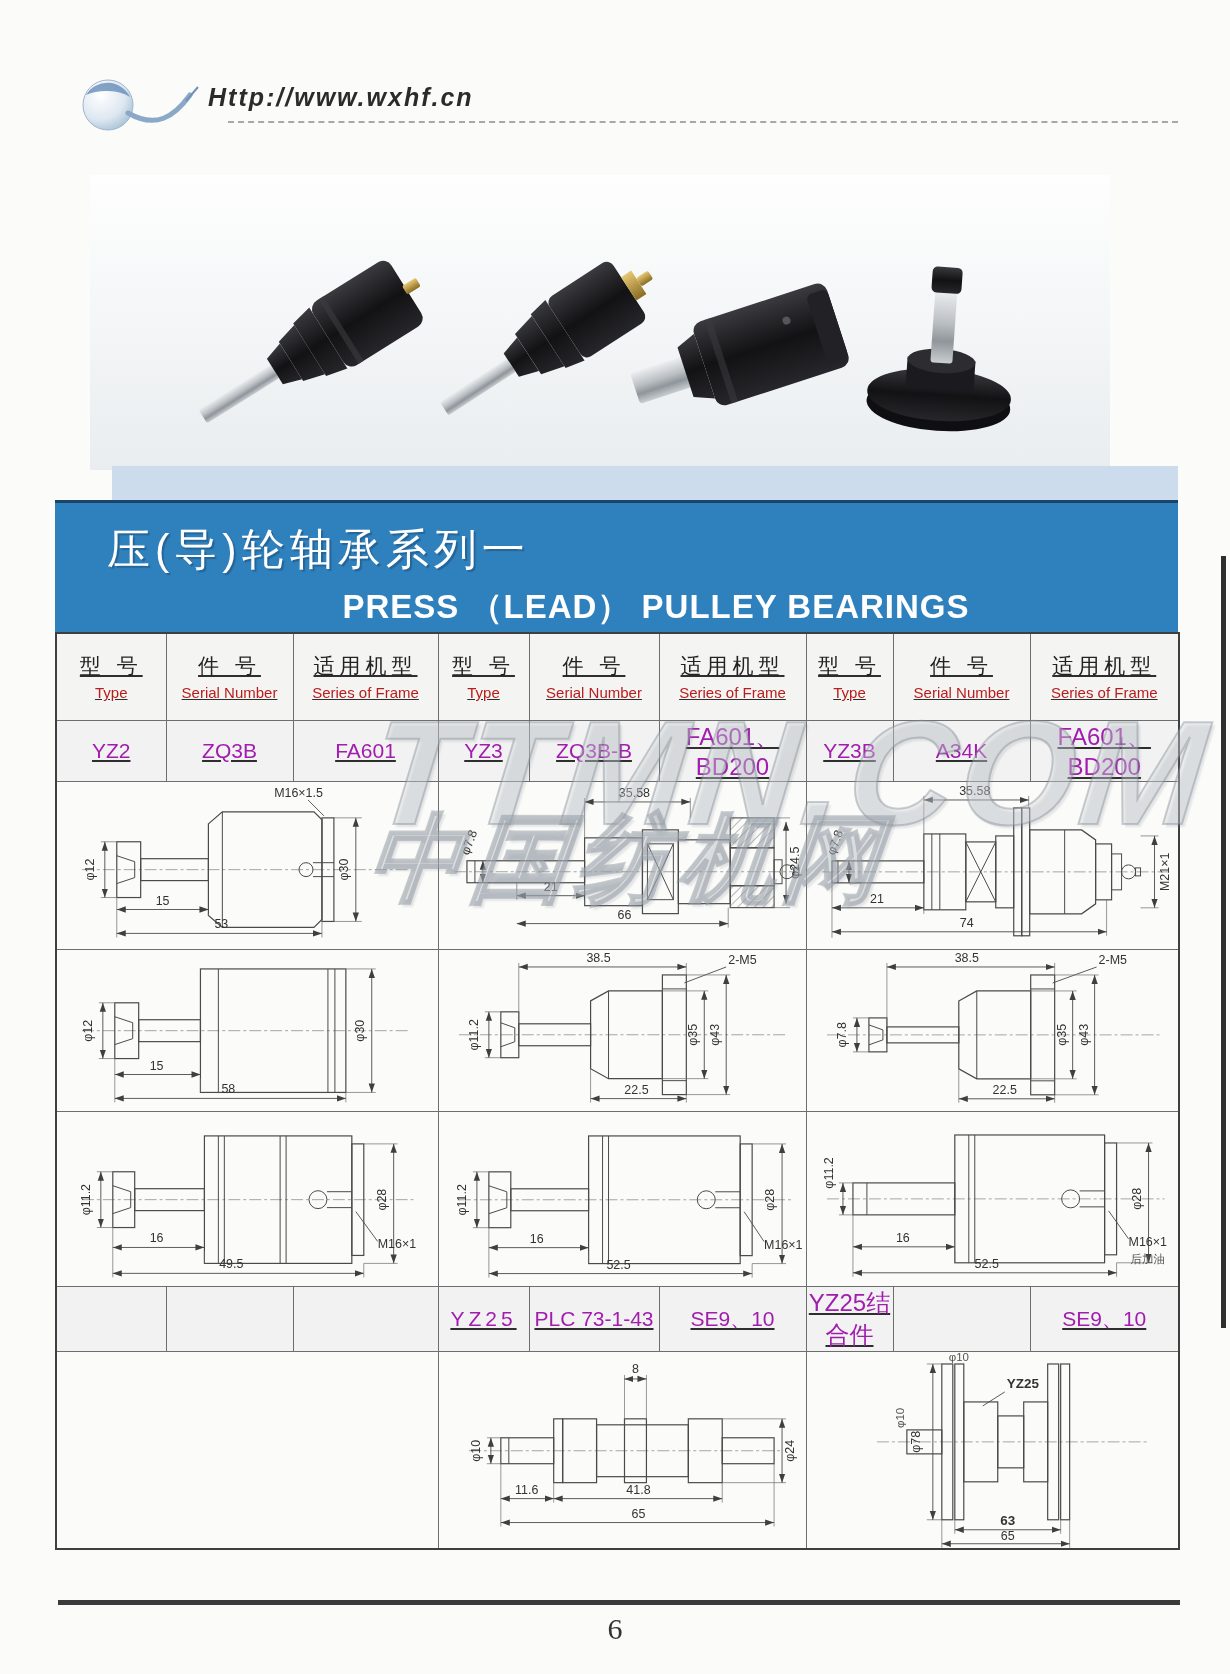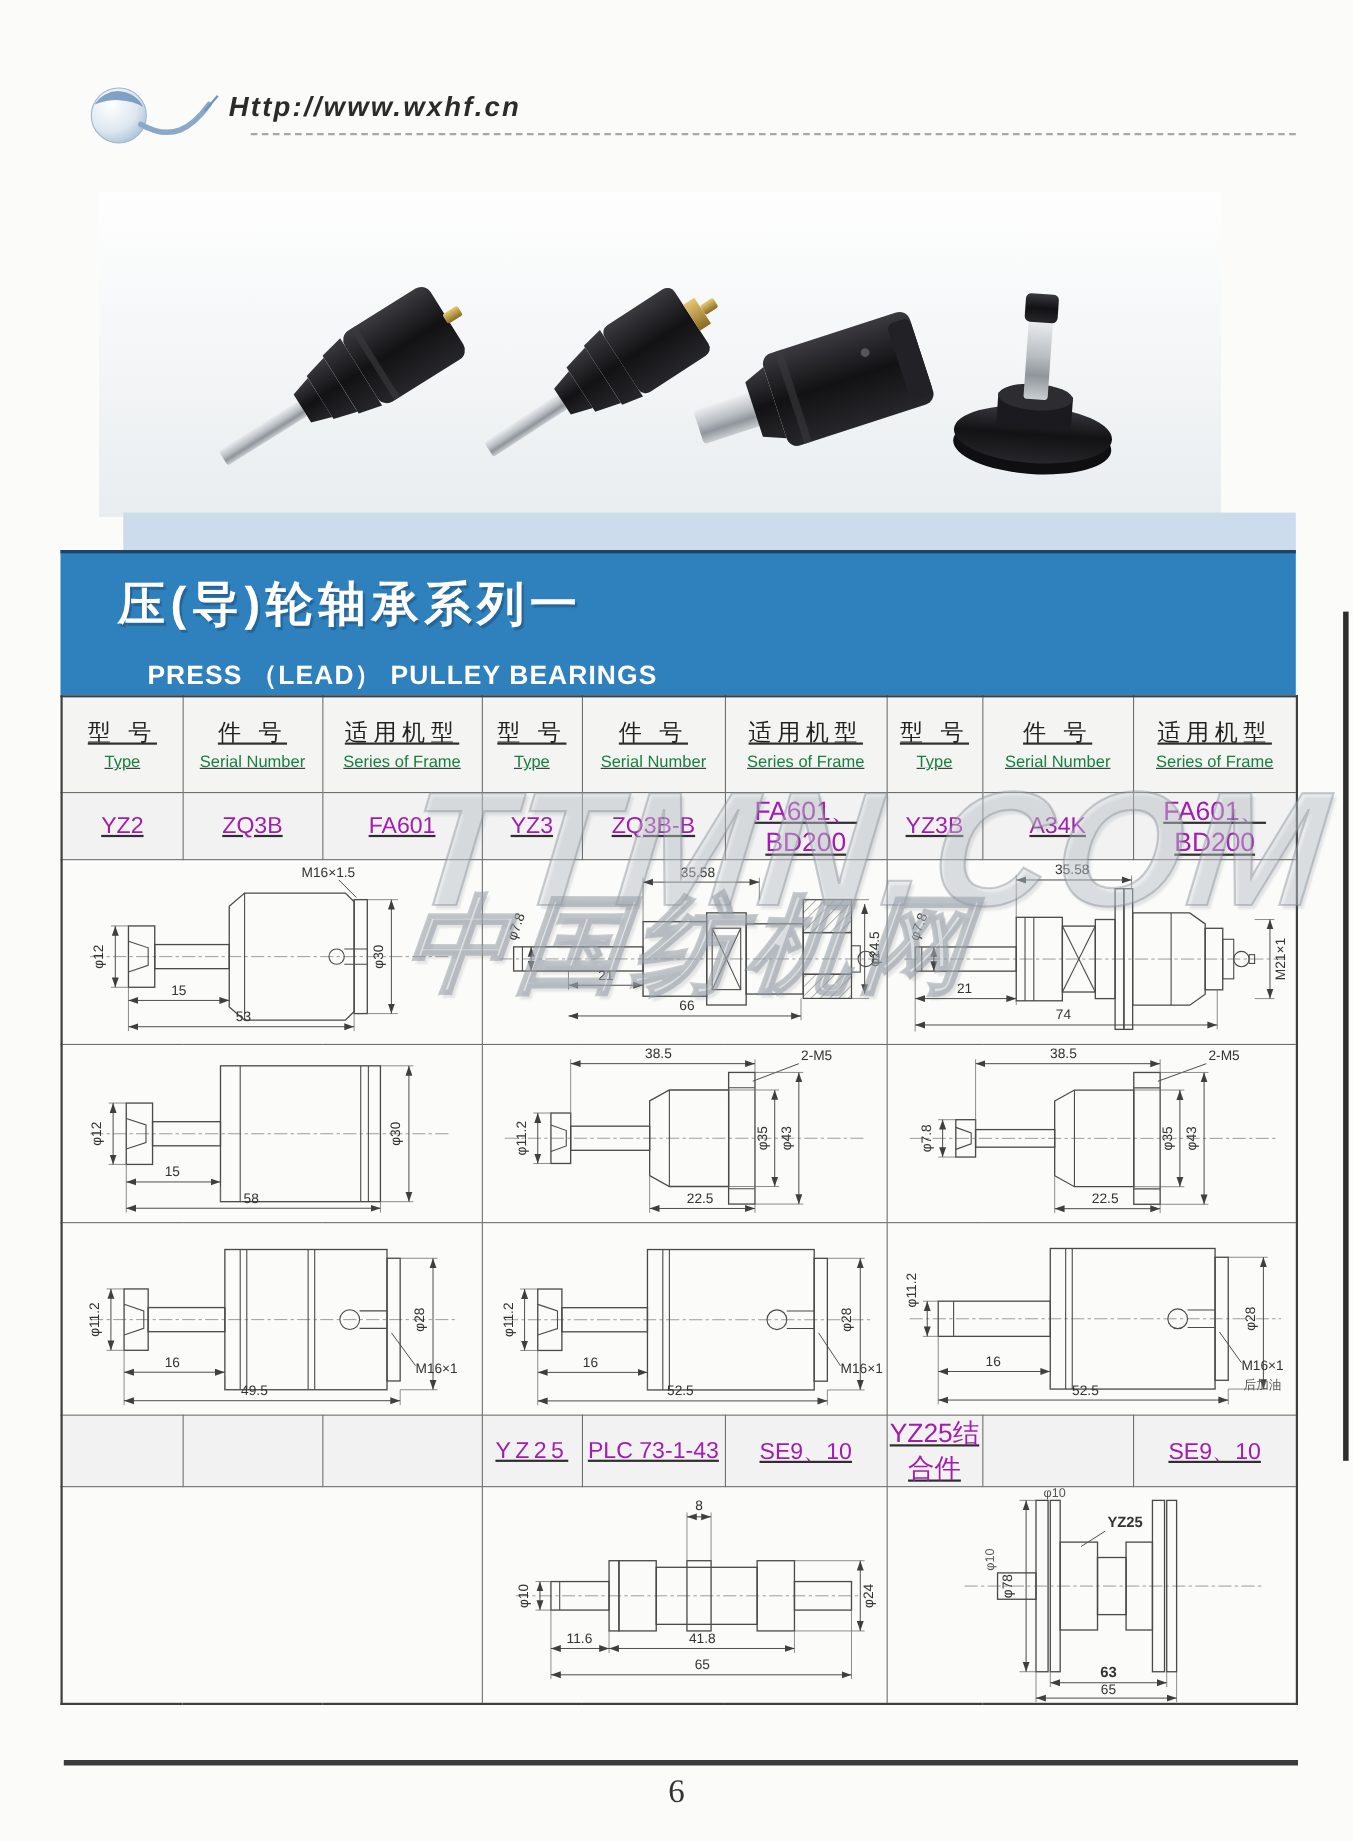--- a/index.html
+++ b/index.html
@@ -12,32 +12,32 @@
             font-weight:bold;color:#2b2b2b;letter-spacing:2px;}
   .dashline{position:absolute;left:228px;top:96px;width:950px;border-top:2px dashed #a8a8a8;}
   
   .photo{position:absolute;left:90px;top:175px;width:1020px;height:295px;
          background:linear-gradient(180deg,#fefefe 0%,#f3f5f6 55%,#e9edef 100%);}
   .part{position:absolute;width:260px;height:220px;}
   
   .strip{position:absolute;left:112px;top:466px;width:1066px;height:36px;background:#ccdcec;}
   .banner{position:absolute;left:55px;top:500px;width:1123px;height:132px;background:#2f81bd;
           border-top:3px solid #1c4466;box-sizing:border-box;}
-  .banner-zh{position:absolute;left:52px;top:18px;font-size:43px;font-weight:bold;color:#ffffff;
+  .banner-zh{position:absolute;left:52px;top:18px;font-size:43px;font-weight:normal;color:#ffffff;
              letter-spacing:5px;text-shadow:2px 2px 1px rgba(20,50,80,.35);}
-  .banner-en{position:absolute;left:0;right:0;bottom:2px;padding-left:79px;
-             font-size:24px;font-weight:bold;color:#ffffff;letter-spacing:1px;}
+  .banner-en{position:absolute;left:0;right:0;bottom:2px;text-align:center;padding-left:79px;
+             font-size:33px;font-weight:bold;color:#ffffff;letter-spacing:1px;}
   
   table.cat{position:absolute;left:55px;top:632px;width:1123px;border-collapse:collapse;
             table-layout:fixed;background:#fbfbf9;}
   table.cat td,table.cat th{border:1px solid #6e6e6e;padding:0;overflow:hidden;}
   table.cat{border:2px solid #3f3f3f;text-decoration:underline;}
   th.hd{background:#f4f5f3;font-weight:normal;vertical-align:middle;}
   .hd-zh{font-size:21px;color:#222;letter-spacing:5px;margin-bottom:4px;}
-  .hd-en{font-size:15px;color:#15803d;}
+  .hd-en{font-size:15px;color:#b91c1c;}
   td.dat{background:#f1f2f1;text-align:center;vertical-align:middle;font-size:21px;color:#a21caf;}
   td.dat.sm{font-size:24px;}
   td.dat.sp{letter-spacing:4px;}
   td.draw{background:#fbfbf9;vertical-align:middle;}
   td.draw svg{display:block;width:100%;height:100%;}
   
   .ol{fill:none;stroke:#4a4a4a;stroke-width:1.2;}
   .olt{fill:none;stroke:#4a4a4a;stroke-width:1;}
   .cl{fill:none;stroke:#8f8f8f;stroke-width:.8;stroke-dasharray:12 3 3 3;}
   .ext{stroke:#6b6b6b;stroke-width:.7;}

